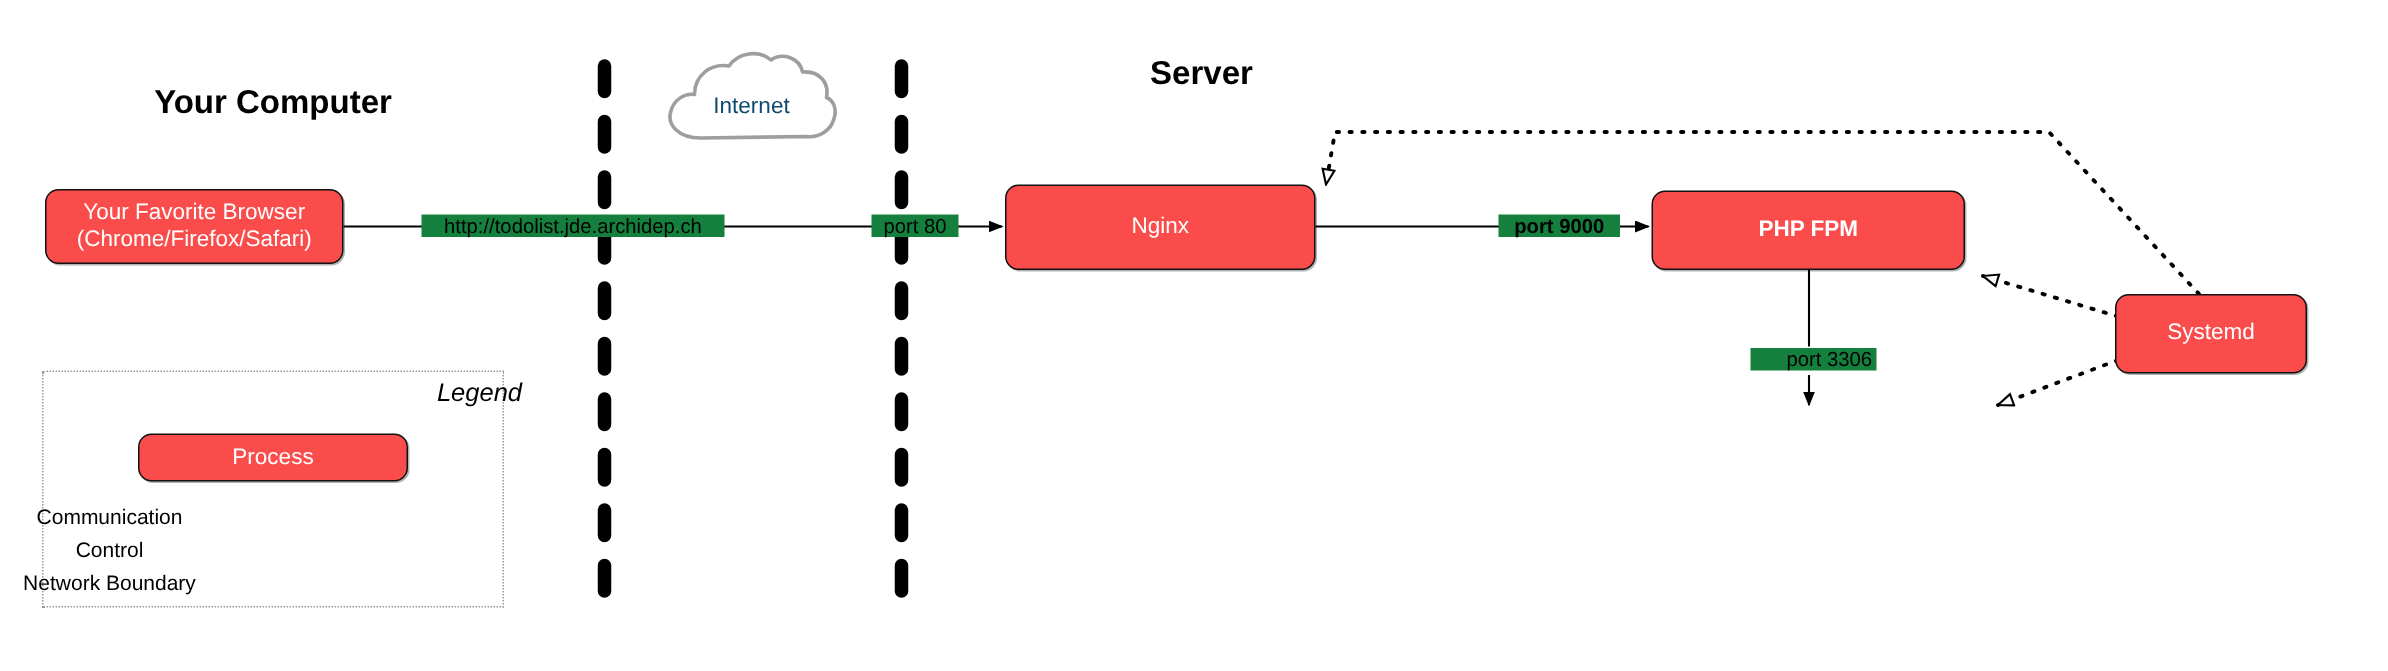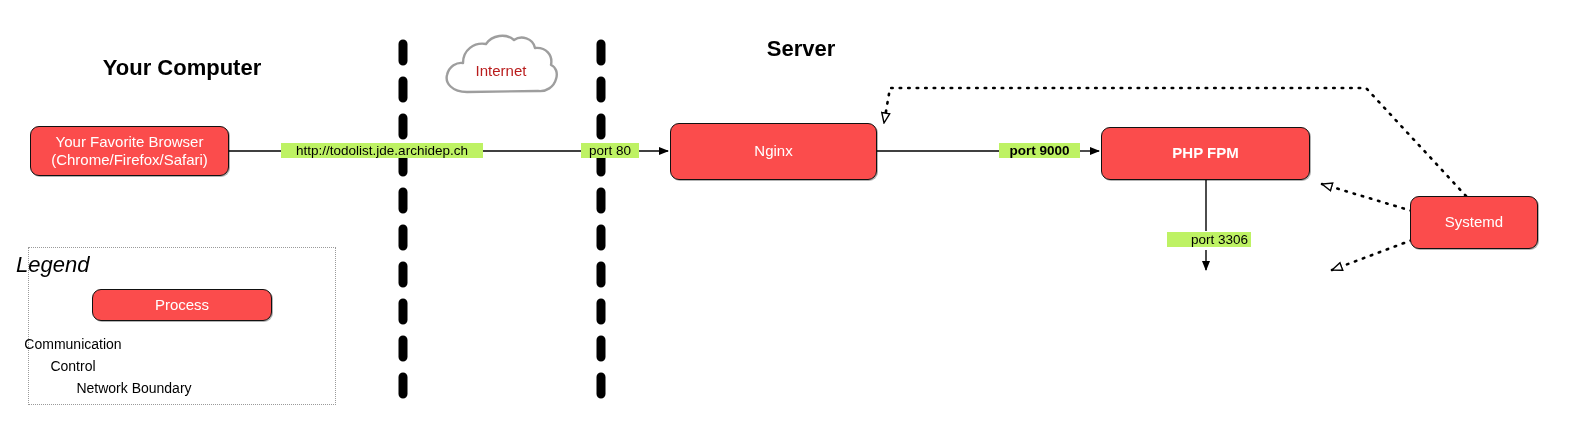--- a/index.html
+++ b/index.html
@@ -47,53 +47,53 @@
     line-height: 1.22;
     text-align: center;
     box-shadow: 1px 1px 0 rgba(0,0,0,0.30);
   }
   .proc-box.bold { font-weight: bold; }
   .edge-label {
     position: absolute;
     font-family: "Liberation Sans", sans-serif;
     font-size: 13.5px;
     color: #000000;
-    background: #bef264;
+    background: #15803d;
     white-space: nowrap;
     padding: 0 3px;
     text-align: center;
   }
   .edge-label.bold { font-weight: bold; }
   .cloud-label {
     position: absolute;
     font-family: "Liberation Sans", sans-serif;
     font-size: 15px;
-    color: #b91c1c;
+    color: #0c4a6e;
     white-space: nowrap;
     text-align: center;
   }
   #legend-box {
     position: absolute;
     left: 28px;
     top: 247px;
     width: 308px;
     height: 158px;
     box-sizing: border-box;
     border: 1.3px dotted #9a9a9a;
     background: #ffffff;
   }
   #legend-title {
     position: absolute;
-    left: 16px;
+    left: 40px;
     top: 252px;
     width: 308px;
-    text-align: left;
+    text-align: right;
     font-family: "Liberation Sans", sans-serif;
     font-style: italic;
-    font-size: 22px;
+    font-size: 17px;
     color: #000000;
   }
   .legend-row-label {
     position: absolute;
     font-family: "Liberation Sans", sans-serif;
     font-size: 14px;
     color: #000000;
     white-space: nowrap;
     text-align: center;
   }
@@ -173,15 +173,15 @@
   <div class="edge-label bold" style="left:999px; top:143px; width:75px;">port 9000</div>
   <div class="edge-label" style="left:1167px; top:232px; width:78px;text-align:right;">port 3306</div>
 
   <div id="legend-box"></div>
   <div id="legend-title">Legend</div>
 
   <div class="proc-box" style="left:92px; top:289px; width:180px; height:32px;">Process</div>
 
   <div class="legend-row-label" style="left:0px; top:336px; width:146px;">Communication</div>
   <div class="legend-row-label" style="left:0px; top:358px; width:146px;">Control</div>
-  <div class="legend-row-label" style="left:17px; top:380px; width:146px;padding-left:44px;">Network Boundary</div>
+  <div class="legend-row-label" style="left:0px; top:380px; width:146px;">Network Boundary</div>
 
 </div>
 
 </body></html>

